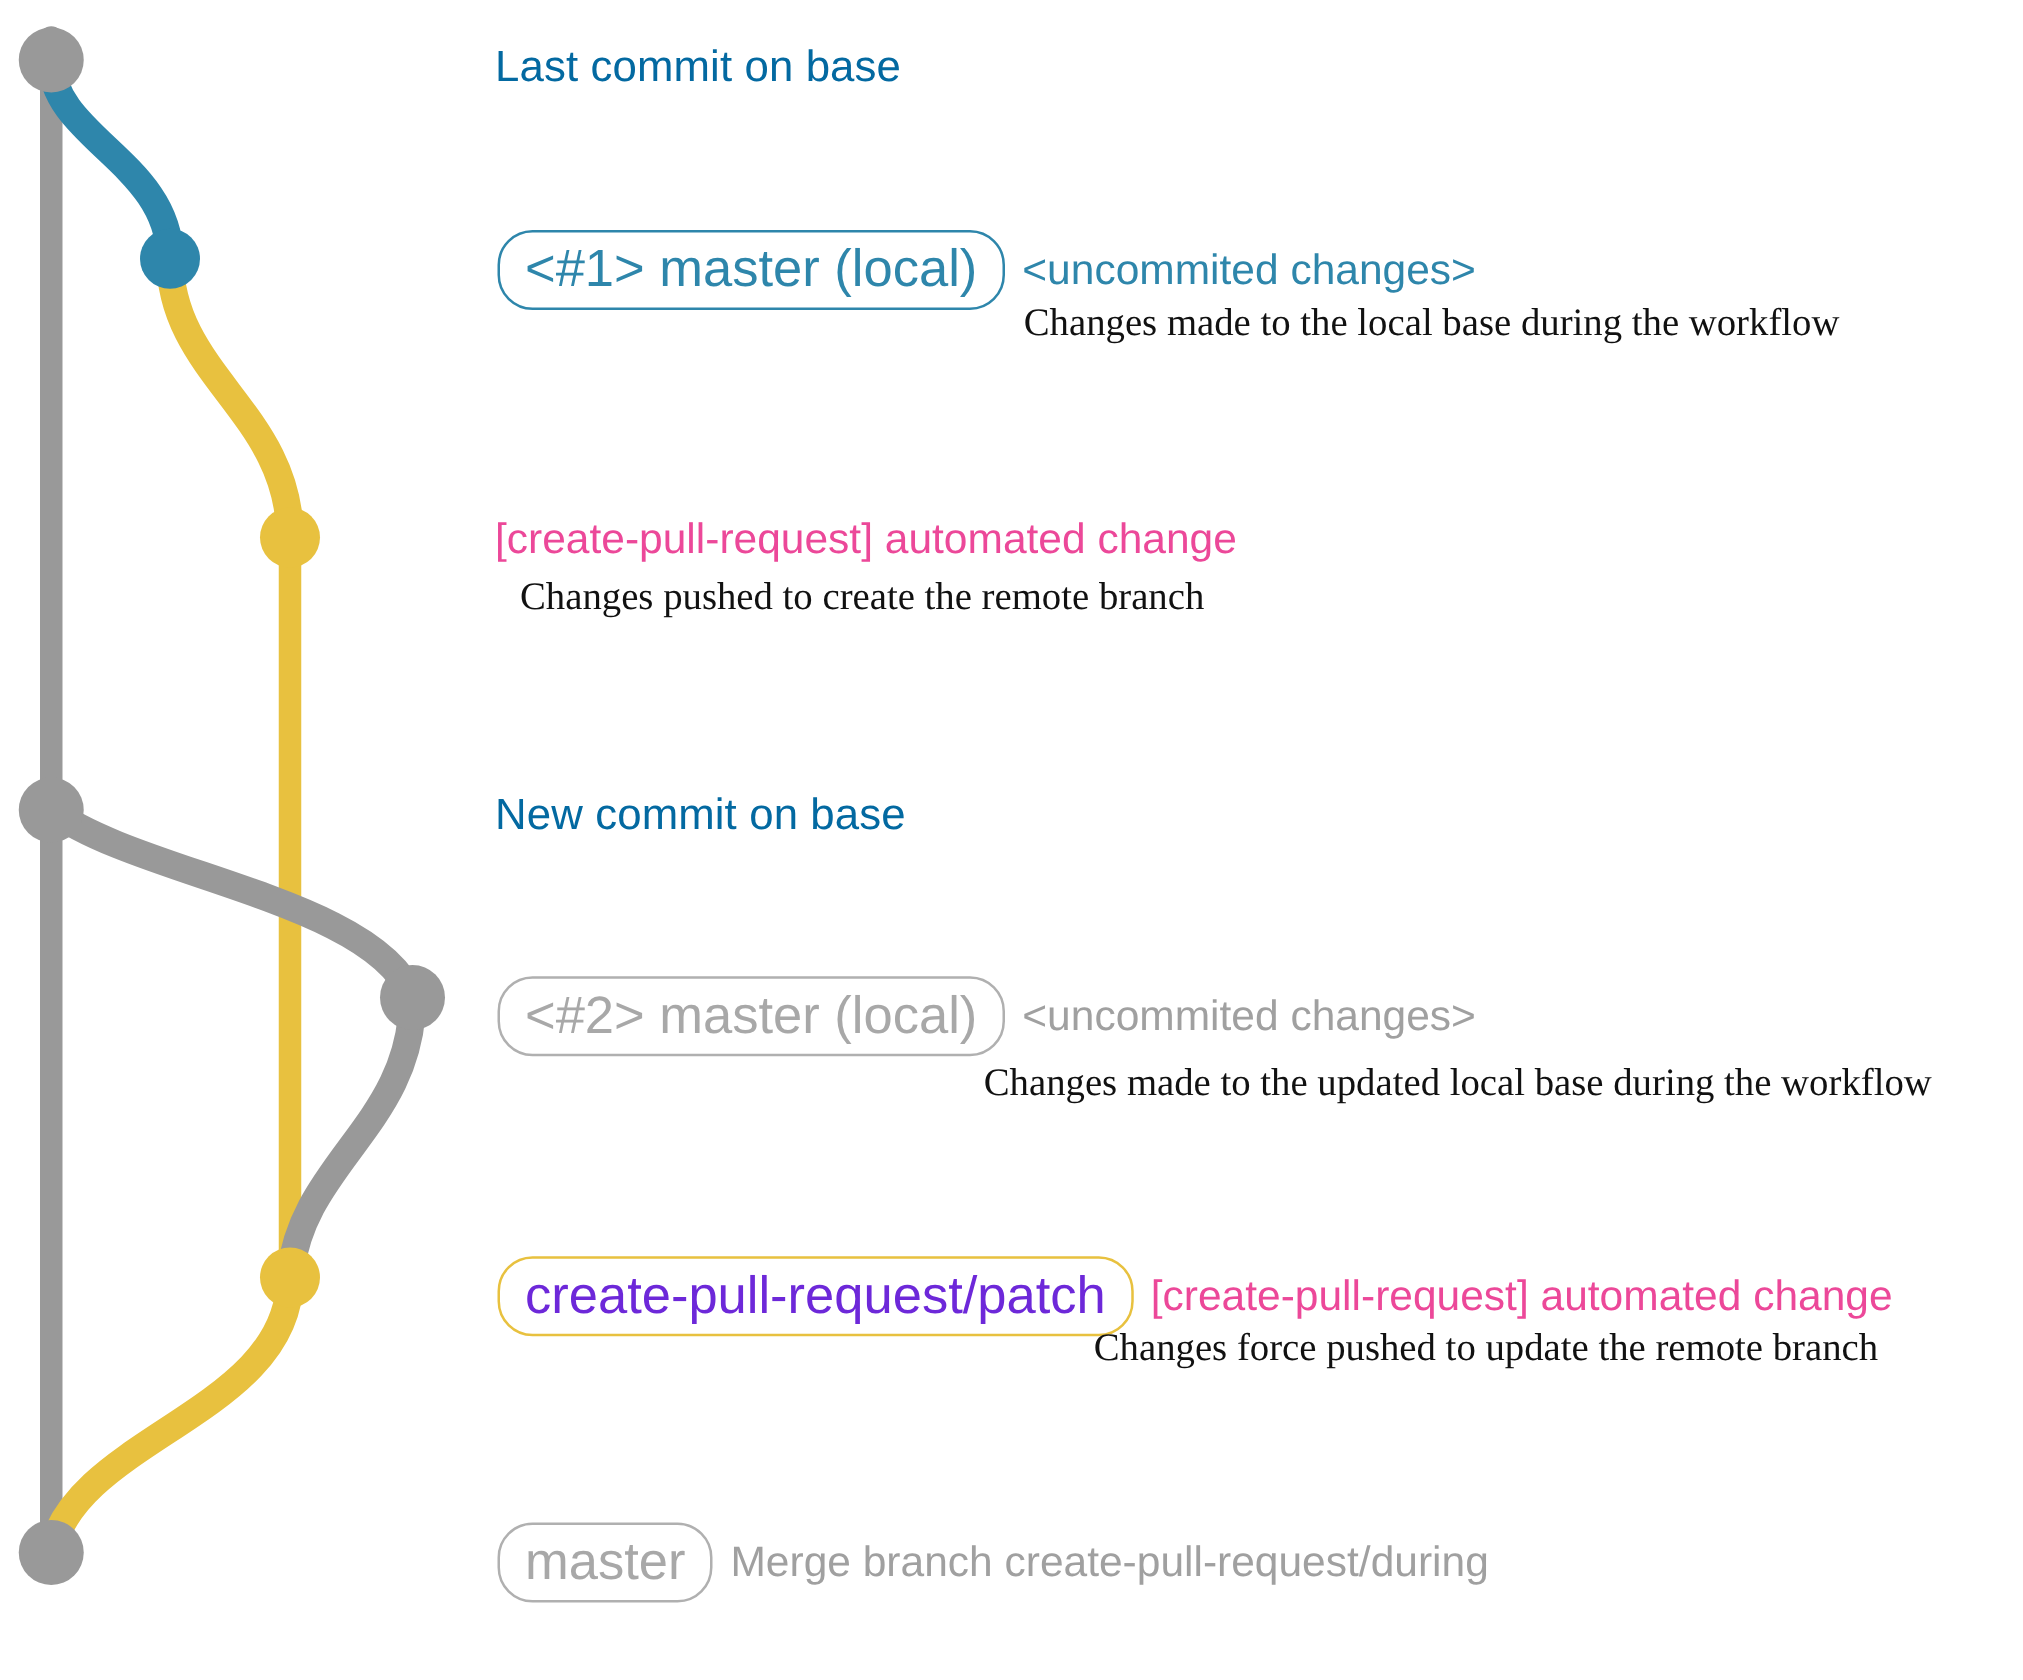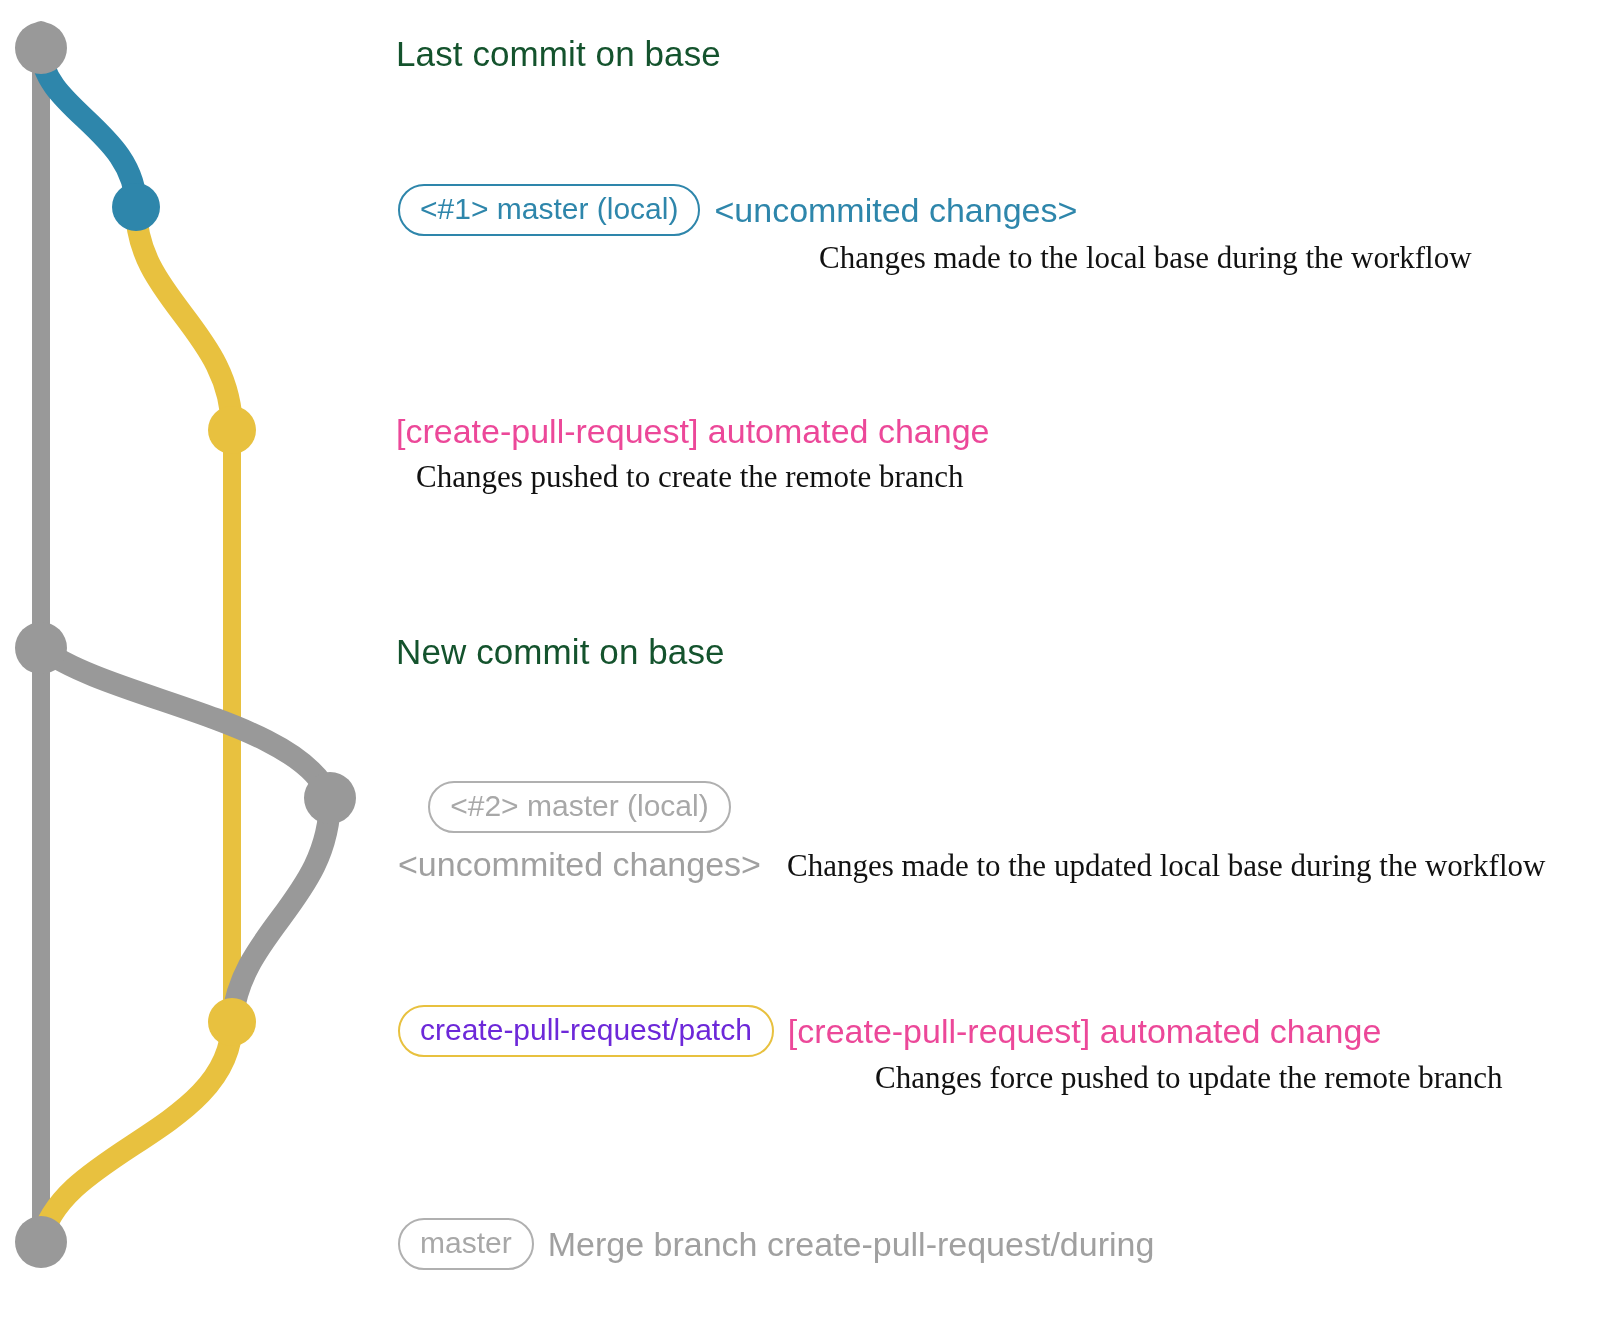--- a/index.html
+++ b/index.html
@@ -40,31 +40,31 @@
   .row-head {
     display: flex;
     align-items: center;
     gap: 14px;
     white-space: nowrap;
   }
 
   .section-title {
     font-size: 35px;
     font-weight: 400;
-    color: #14532d;
+    color: #0369a1;
     white-space: nowrap;
     letter-spacing: 0.1px;
   }
 
   .badge {
     display: inline-block;
     border: 2.5px solid #999999;
     border-radius: 28px;
     padding: 8px 20px 10px 20px;
-    font-size: 30px;
+    font-size: 42px;
     line-height: 1;
     color: #999999;
     background: #ffffff;
     white-space: nowrap;
   }
   .badge.blue   { border-color: #2e86ab; color: #2e86ab; }
   .badge.yellow { border-color: #e8c13f; color: #6d28d9; }
   .badge.gray   { border-color: #b0b0b0; color: #a8a8a8; }
 
   .commit-msg {
@@ -127,21 +127,21 @@
 
   <div class="anno row-head" style="left:396px; top:414px;">
     <span class="commit-msg yellow">[create-pull-request] automated change</span>
   </div>
   <div class="desc" style="left:416px; top:461px;">Changes pushed to create the remote branch</div>
 
   <div class="anno" style="left:396px; top:632px;">
     <span class="section-title">New commit on base</span>
   </div>
 
-  <div class="anno row-head" style="left:398px; top:781px;flex-direction:column;">
+  <div class="anno row-head" style="left:398px; top:781px;">
     <span class="badge gray">&lt;#2&gt; master (local)</span>
     <span class="commit-msg gray">&lt;uncommited changes&gt;</span>
   </div>
   <div class="desc" style="left:787px; top:838px;margin-top:12px;">Changes made to the updated local base during the workflow</div>
 
   <div class="anno row-head" style="left:398px; top:1005px;">
     <span class="badge yellow">create-pull-request/patch</span>
     <span class="commit-msg yellow">[create-pull-request] automated change</span>
   </div>
   <div class="desc" style="left:875px; top:1062px;">Changes force pushed to update the remote branch</div>

